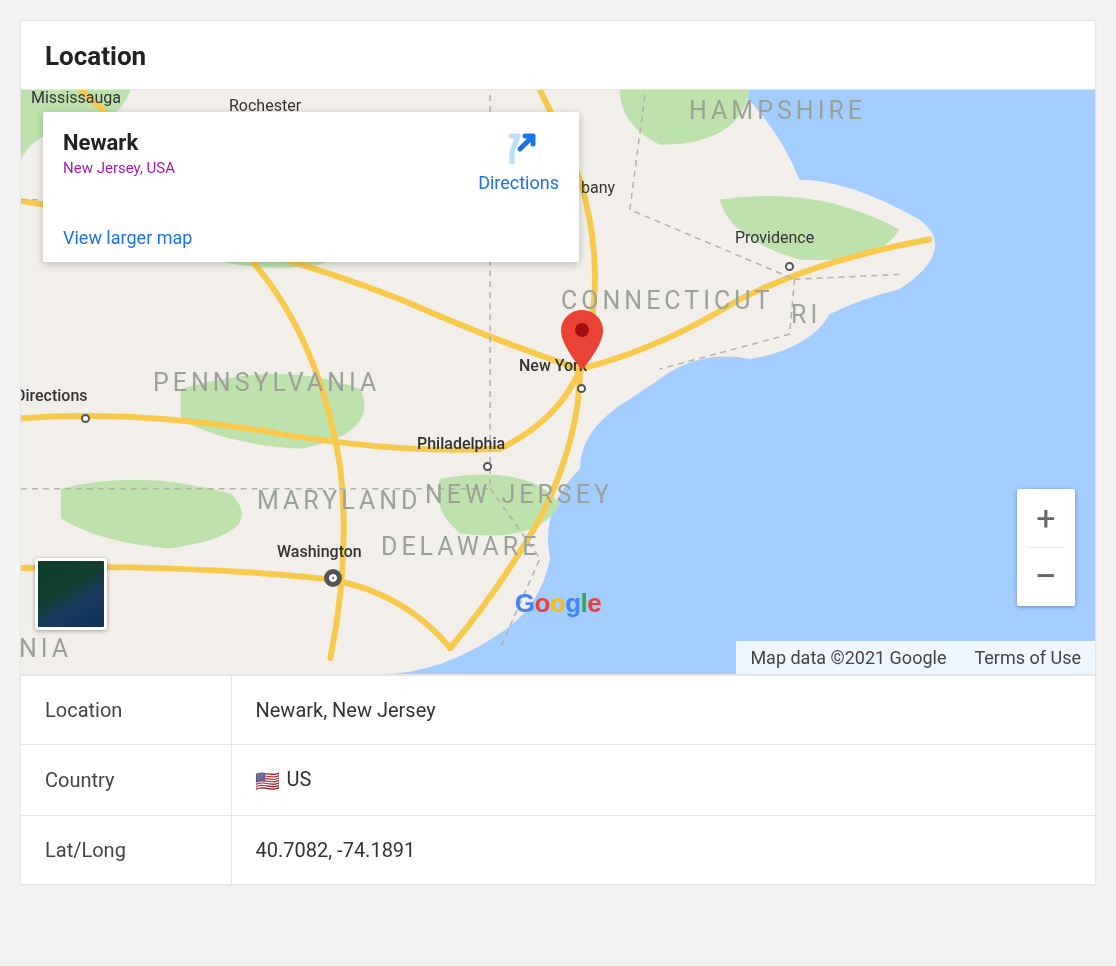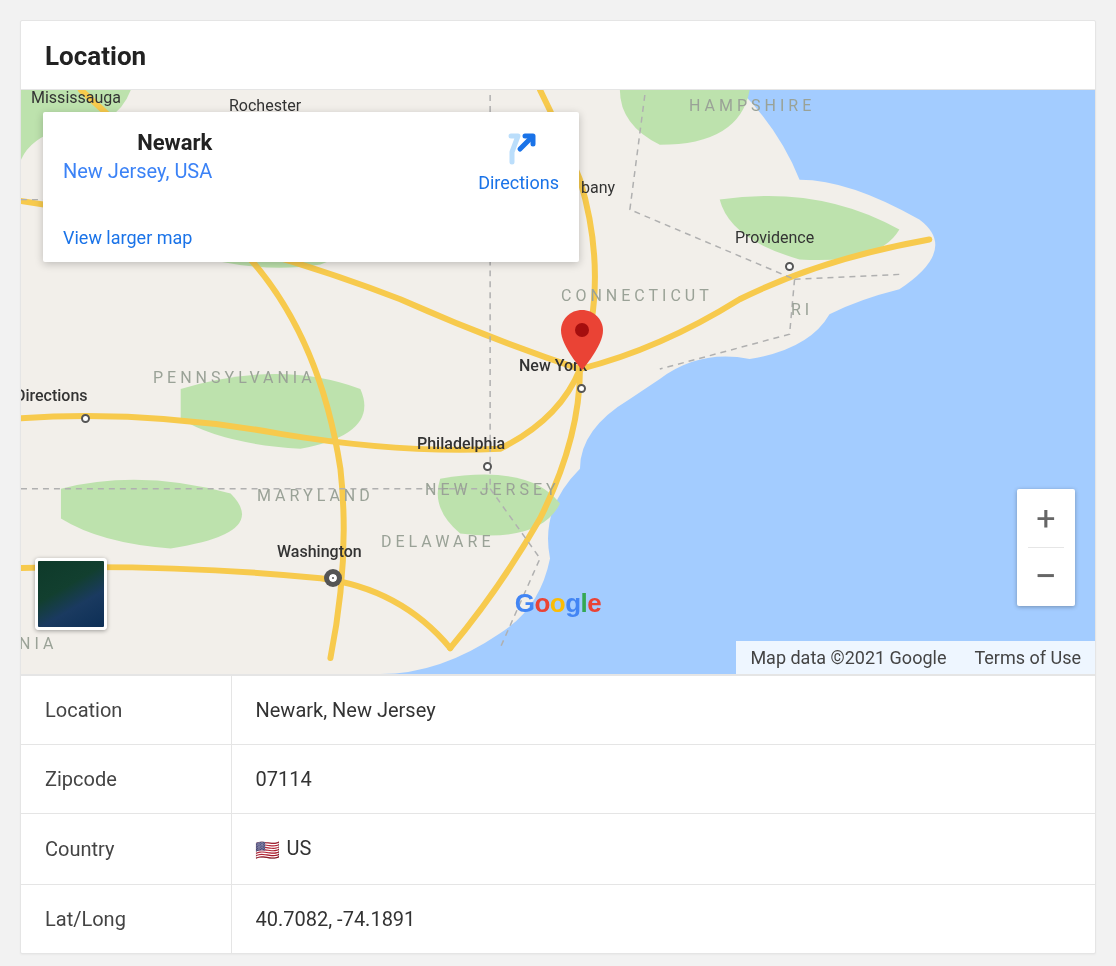--- a/index.html
+++ b/index.html
@@ -51,23 +51,23 @@
   .infocard{
     position:absolute;top:22px;left:22px;
     background:#fff;
     border-radius:2px;
     box-shadow:0 2px 8px rgba(0,0,0,.22);
     padding:18px 20px 14px;
     width:536px;
     display:flex;flex-direction:column;
     font-family:Roboto,Arial,sans-serif;
   }
-  .infocard-top{display:flex;justify-content:space-between;align-items:flex-start;gap:24px;text-align:right;}
+  .infocard-top{display:flex;justify-content:space-between;align-items:flex-start;gap:24px;}
   .infocard .place{font-size:22px;font-weight:700;color:#222;}
-  .infocard .region{font-size:20px;color:#3b82f6;margin-top:4px;}
+  .infocard .region{font-size:15px;color:#a21caf;margin-top:4px;}
   .infocard .view-larger{margin-top:34px;font-size:18px;color:var(--link);cursor:pointer;}
   .dir-block{display:flex;flex-direction:column;align-items:center;cursor:pointer;}
   .dir-label{color:var(--link);font-size:18px;margin-top:6px;}
 
   
   .zoom-controls{
     position:absolute;right:20px;bottom:68px;
     background:#fff;border-radius:2px;
     box-shadow:0 1px 4px rgba(0,0,0,.3);
     display:flex;flex-direction:column;
@@ -94,21 +94,21 @@
     background:rgba(255,255,255,.82);
     padding:6px 14px;
   }
   .attrib .terms{cursor:pointer;}
   
   .glogo{position:absolute;bottom:55px;left:50%;transform:translateX(-50%);}
   .glogo span{font:700 26px 'Product Sans',Arial,sans-serif;letter-spacing:-.5px;}
 
   
   .maplab{position:absolute;white-space:nowrap;pointer-events:none;font-family:Roboto,Arial,sans-serif;}
-  .state{font-size:16px;letter-spacing:4px;color:var(--map-state-text);font-weight:400;}
+  .state{font-size:25px;letter-spacing:4px;color:var(--map-state-text);font-weight:400;}
   .city{font-size:16px;color:#333;font-weight:400;}
   .city.bold{font-weight:500;}
   .citydot{
     position:absolute;width:9px;height:9px;border-radius:50%;
     background:#fff;border:2px solid #555;pointer-events:none;
   }
   .citydot.cap{background:#555;border:2px solid #555;box-shadow:0 0 0 3px #fff inset, 0 0 0 3px #555;}
   
   .pin{position:absolute;left:540px;top:220px;pointer-events:none;}
   .pin svg{display:block;}
@@ -232,24 +232,20 @@
     </div>
   </div>
 
   <table class="details">
     <tbody>
         <tr>
       <td class="key">Location</td>
       <td>Newark, New Jersey</td>
     </tr>
     <tr>
-      <td class="key">Zipcode</td>
-      <td>07114</td>
-    </tr>
-    <tr>
       <td class="key">Country</td>
       <td><span class="flag">🇺🇸</span><span>US</span></td>
     </tr>
     <tr>
       <td class="key">Lat/Long</td>
       <td>40.7082, -74.1891</td>
     </tr>
   </tbody>
     </table>
 </div>

